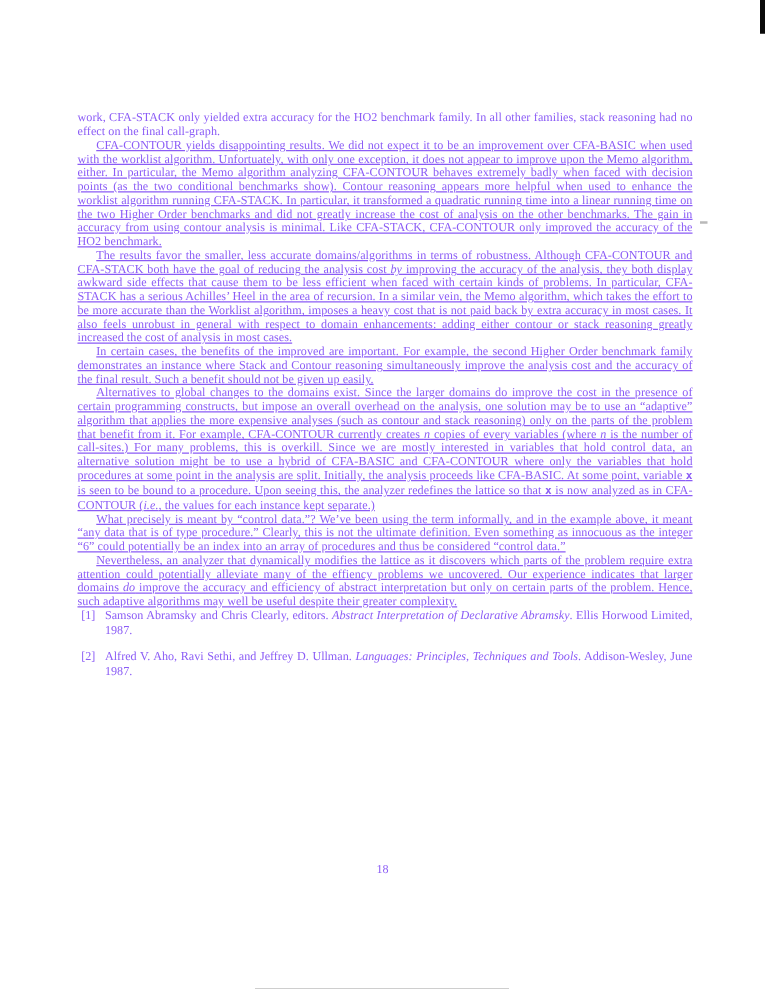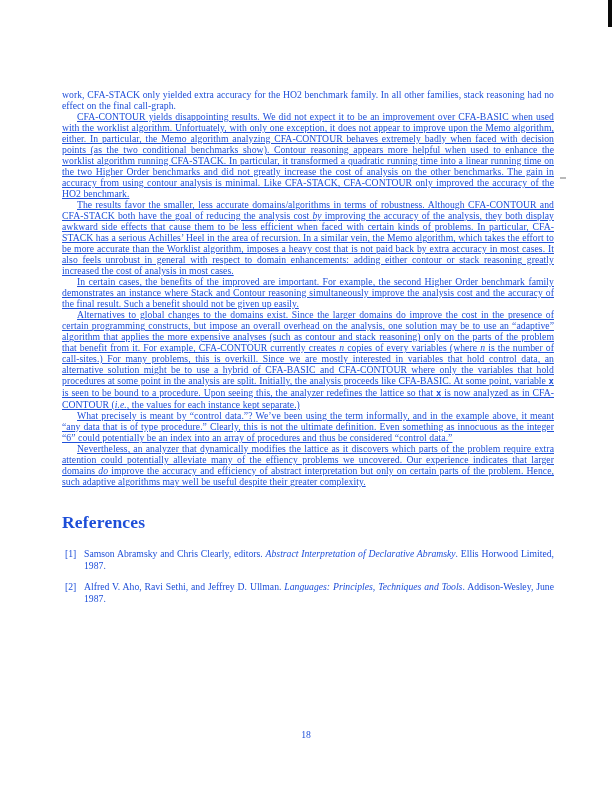--- a/index.html
+++ b/index.html
@@ -3,21 +3,21 @@
 <meta charset="utf-8">
 <style>
   html, body { margin: 0; padding: 0; background: #888; }
   .page {
     position: relative;
     width: 612px;
     height: 791px;
     background: #ffffff;
     overflow: hidden;
     font-family: "Liberation Serif", "DejaVu Serif", serif;
-    color: #1d4ed8;
+    color: #8b5cf6;
   }
   .scan-mark {
     position: absolute;
     top: 0;
     right: 0;
     width: 4px;
     height: 27px;
     background: #0a0a0a;
   }
   .margin-dash {
@@ -62,21 +62,21 @@
     line-height: 12px;
     text-align: justify;
   }
   .ref-label {
     position: absolute;
     left: 3px;
     top: 0;
   }
   .page-number {
     position: absolute;
-    top: 729px;
+    top: 690px;
     left: 0;
     width: 612px;
     text-align: center;
     font-size: 9.7px;
   }
 </style>
 </head>
 <body>
 
 <div class="page">
@@ -87,21 +87,20 @@
     <div>
         <p class="para"><span>work, CFA-STACK only yielded extra accuracy for the HO2 benchmark family. In all other families, stack reasoning had no effect on the final call-graph.</span></p>
         <p class="para indent"><span>CFA-CONTOUR yields disappointing results. We did not expect it to be an improvement over CFA-BASIC when used with the worklist algorithm. Unfortuately, with only one exception, it does not appear to improve upon the Memo algorithm, either. In particular, the Memo algorithm analyzing CFA-CONTOUR behaves extremely badly when faced with decision points (as the two conditional benchmarks show). Contour reasoning appears more helpful when used to enhance the worklist algorithm running CFA-STACK. In particular, it transformed a quadratic running time into a linear running time on the two Higher Order benchmarks and did not greatly increase the cost of analysis on the other benchmarks. The gain in accuracy from using contour analysis is minimal. Like CFA-STACK, CFA-CONTOUR only improved the accuracy of the HO2 benchmark.</span></p>
         <p class="para indent"><span>The results favor the smaller, less accurate domains/algorithms in terms of robustness. Although CFA-CONTOUR and CFA-STACK both have the goal of reducing the analysis cost </span><span class="italic">by</span><span> improving the accuracy of the analysis, they both display awkward side effects that cause them to be less efficient when faced with certain kinds of problems. In particular, CFA-STACK has a serious Achilles’ Heel in the area of recursion. In a similar vein, the Memo algorithm, which takes the effort to be more accurate than the Worklist algorithm, imposes a heavy cost that is not paid back by extra accuracy in most cases. It also feels unrobust in general with respect to domain enhancements: adding either contour or stack reasoning greatly increased the cost of analysis in most cases.</span></p>
         <p class="para indent"><span>In certain cases, the benefits of the improved are important. For example, the second Higher Order benchmark family demonstrates an instance where Stack and Contour reasoning simultaneously improve the analysis cost and the accuracy of the final result. Such a benefit should not be given up easily.</span></p>
         <p class="para indent"><span>Alternatives to global changes to the domains exist. Since the larger domains do improve the cost in the presence of certain programming constructs, but impose an overall overhead on the analysis, one solution may be to use an “adaptive” algorithm that applies the more expensive analyses (such as contour and stack reasoning) only on the parts of the problem that benefit from it. For example, CFA-CONTOUR currently creates </span><span class="italic">n</span><span> copies of every variables (where </span><span class="italic">n</span><span> is the number of call-sites.) For many problems, this is overkill. Since we are mostly interested in variables that hold control data, an alternative solution might be to use a hybrid of CFA-BASIC and CFA-CONTOUR where only the variables that hold procedures at some point in the analysis are split. Initially, the analysis proceeds like CFA-BASIC. At some point, variable </span><span class="tt">x</span><span> is seen to be bound to a procedure. Upon seeing this, the analyzer redefines the lattice so that </span><span class="tt">x</span><span> is now analyzed as in CFA-CONTOUR (</span><span class="italic">i.e.</span><span>, the values for each instance kept separate.)</span></p>
         <p class="para indent"><span>What precisely is meant by “control data.”? We’ve been using the term informally, and in the example above, it meant “any data that is of type procedure.” Clearly, this is not the ultimate definition. Even something as innocuous as the integer “6” could potentially be an index into an array of procedures and thus be considered “control data.”</span></p>
         <p class="para indent"><span>Nevertheless, an analyzer that dynamically modifies the lattice as it discovers which parts of the problem require extra attention could potentially alleviate many of the effiency problems we uncovered. Our experience indicates that larger domains </span><span class="italic">do</span><span> improve the accuracy and efficiency of abstract interpretation but only on certain parts of the problem. Hence, such adaptive algorithms may well be useful despite their greater complexity.</span></p>
       </div>
 
-    <h1 class="refs-heading">References</h1>
 
     <div>
         <div class="ref-item"><span class="ref-label">[1]</span><span>Samson Abramsky and Chris Clearly, editors. </span><span class="italic">Abstract Interpretation of Declarative Abramsky</span><span>. Ellis Horwood Limited, 1987.</span></div>
         <div class="ref-item"><span class="ref-label">[2]</span><span>Alfred V. Aho, Ravi Sethi, and Jeffrey D. Ullman. </span><span class="italic">Languages: Principles, Techniques and Tools</span><span>. Addison-Wesley, June 1987.</span></div>
       </div>
   </div>
 
   <div class="page-number">18</div>
 </div>
 

